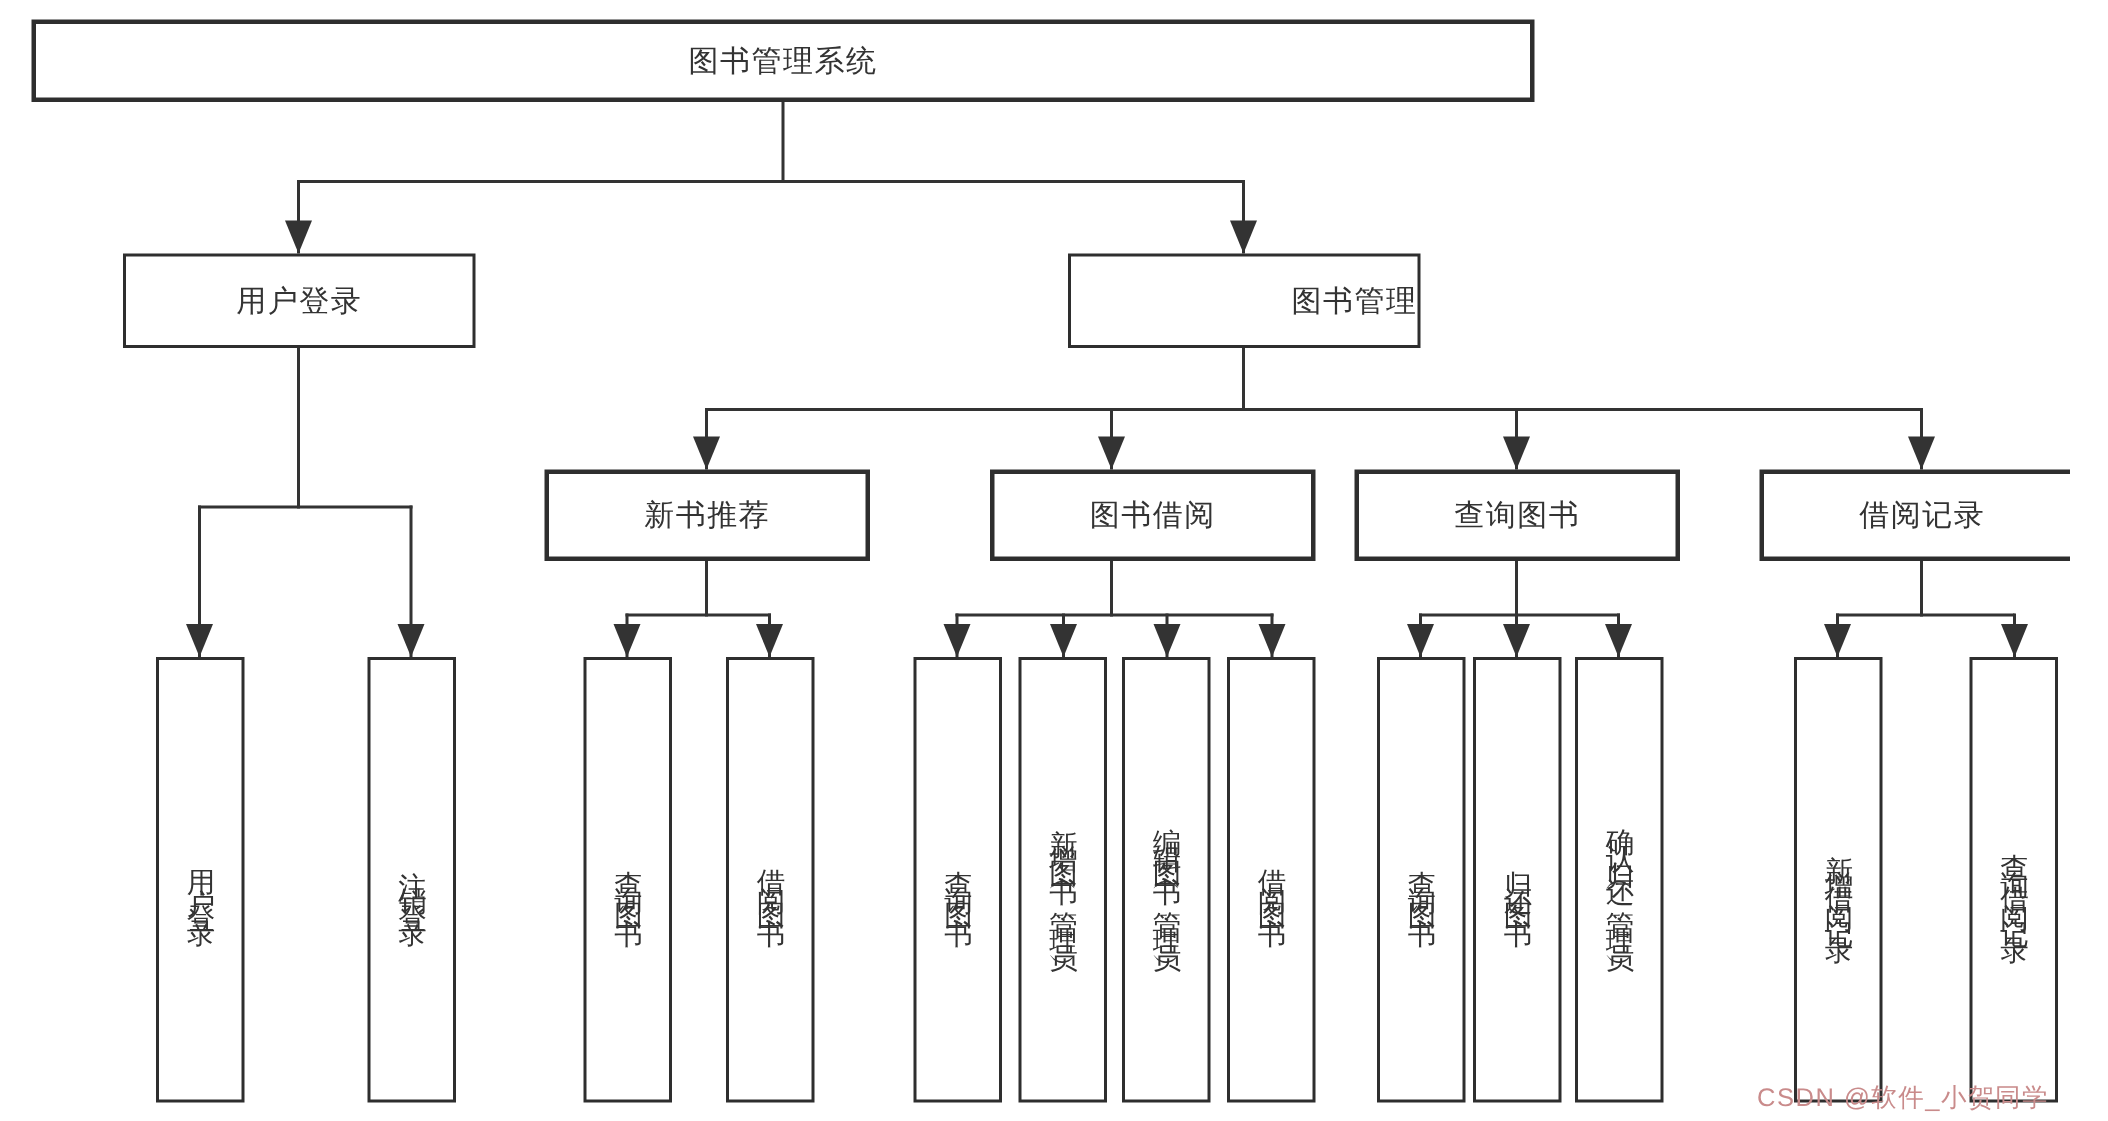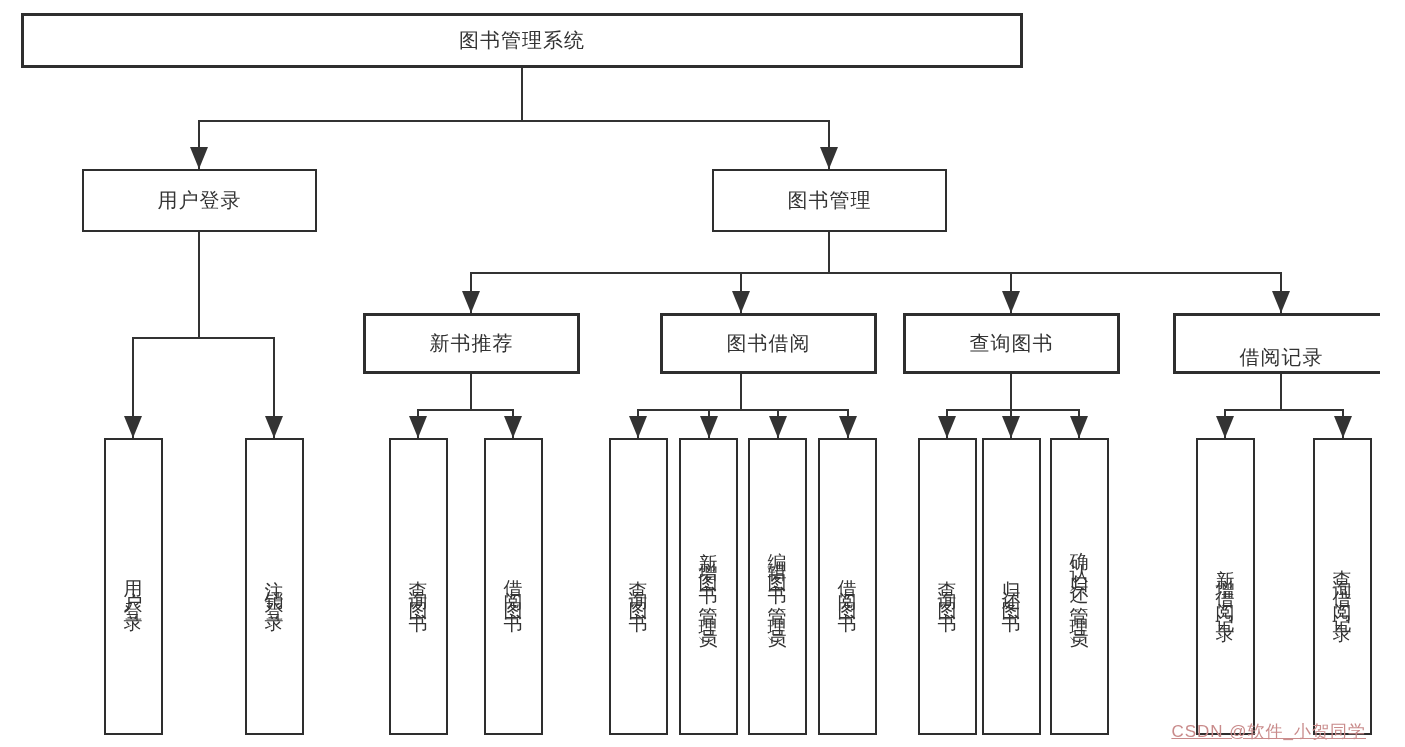--- a/index.html
+++ b/index.html
@@ -20,49 +20,49 @@
     letter-spacing:11px;line-height:1;white-space:nowrap;
   }
   .line{position:absolute;background:#333333;}
   .arrow{
     position:absolute;width:0;height:0;
     border-left:9px solid transparent;border-right:9px solid transparent;
     border-top:22px solid #333333;
   }
   #watermark{
     position:absolute;right:14px;bottom:4px;font-size:17px;
-    color:#c98b8b;letter-spacing:1px;text-decoration:underline;
+    color:#c98b8b;letter-spacing:1px;
   }
 </style>
 </head>
 <body>
 
 <div id="stage">
 
   <div class="node root" style="left:21px;top:13px;width:1002px;height:55px;">
     <span>图书管理系统</span>
   </div>
 
   <div class="node" style="left:82px;top:169px;width:235px;height:63px;">
     <span>用户登录</span>
   </div>
-  <div class="node" style="left:712px;top:169px;width:235px;height:63px;">
+  <div class="node" style="left:712px;top:169px;width:235px;height:63px;justify-content:flex-end;">
     <span>图书管理</span>
   </div>
 
   <div class="node l3" style="left:363px;top:313px;width:217px;height:61px;">
     <span>新书推荐</span>
   </div>
   <div class="node l3" style="left:660px;top:313px;width:217px;height:61px;">
     <span>图书借阅</span>
   </div>
   <div class="node l3" style="left:903px;top:313px;width:217px;height:61px;">
     <span>查询图书</span>
   </div>
-  <div class="node l3" style="left:1173px;top:313px;width:217px;height:61px;align-items:flex-end;">
+  <div class="node l3" style="left:1173px;top:313px;width:217px;height:61px;">
     <span>借阅记录</span>
   </div>
 
   <div class="node vbox" style="left:104px;top:438px;width:59px;height:297px;">
     <span>用户登录</span>
   </div>
   <div class="node vbox" style="left:245px;top:438px;width:59px;height:297px;">
     <span>注销登录</span>
   </div>
 

